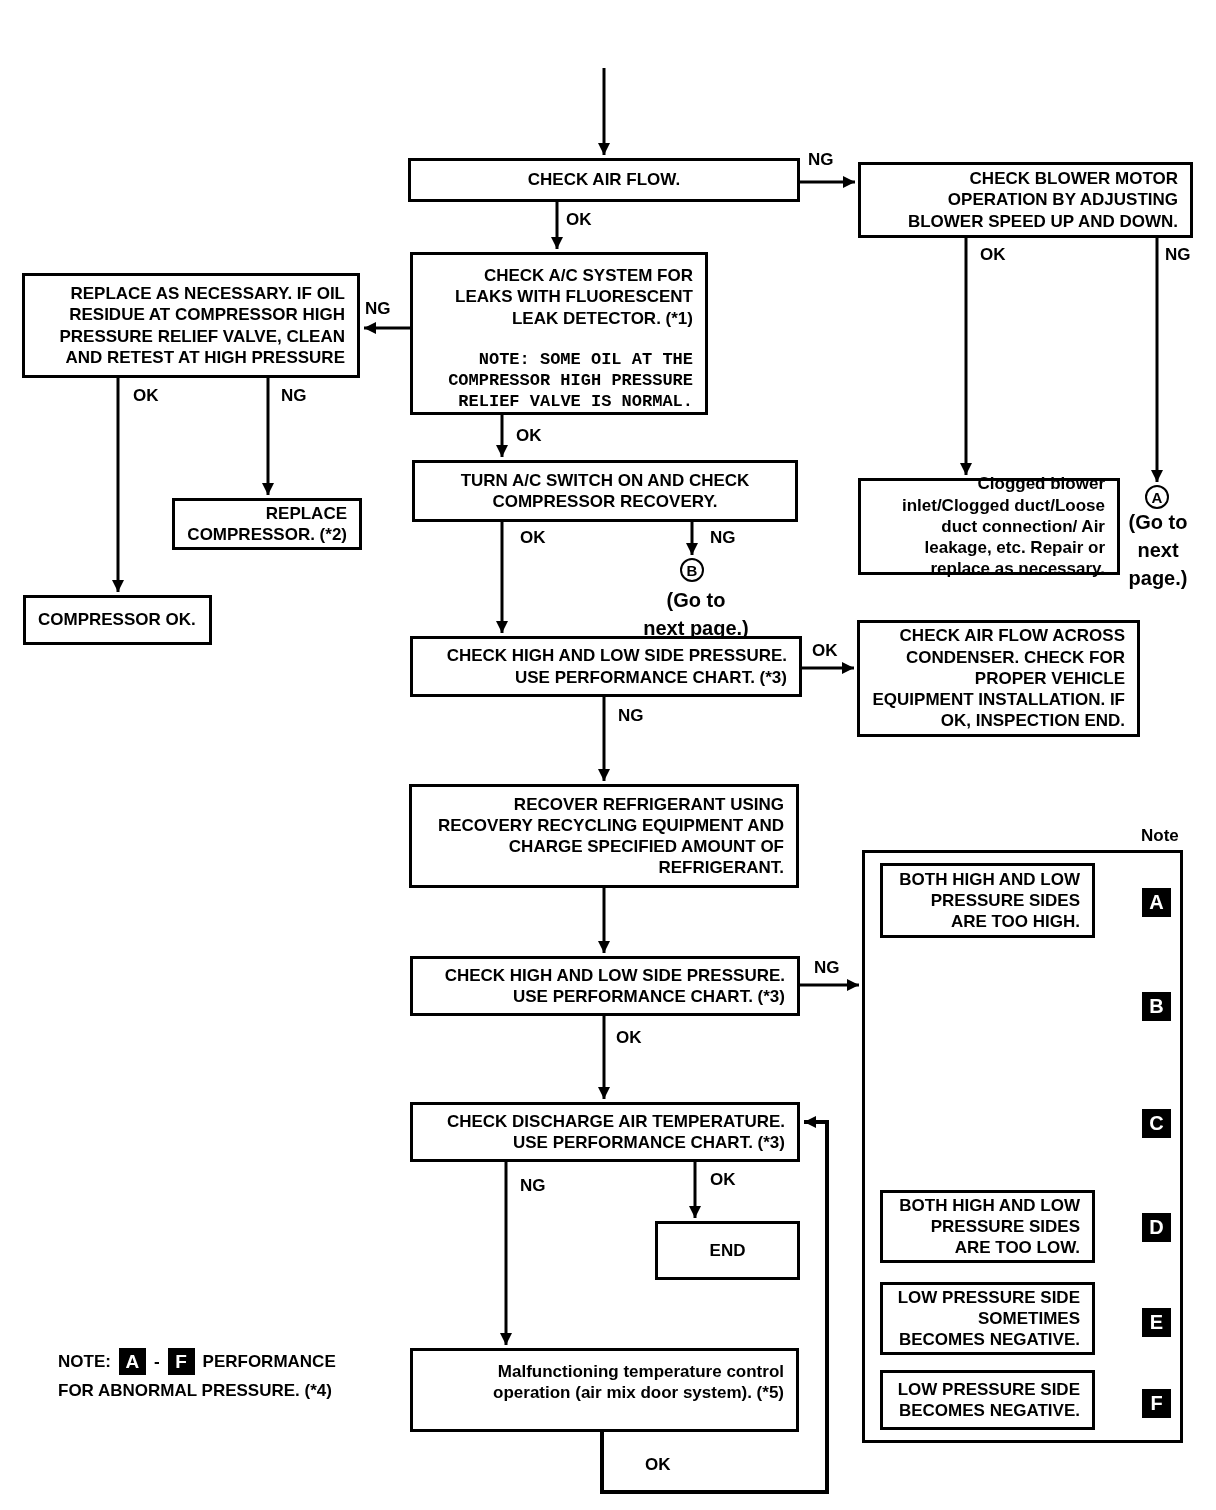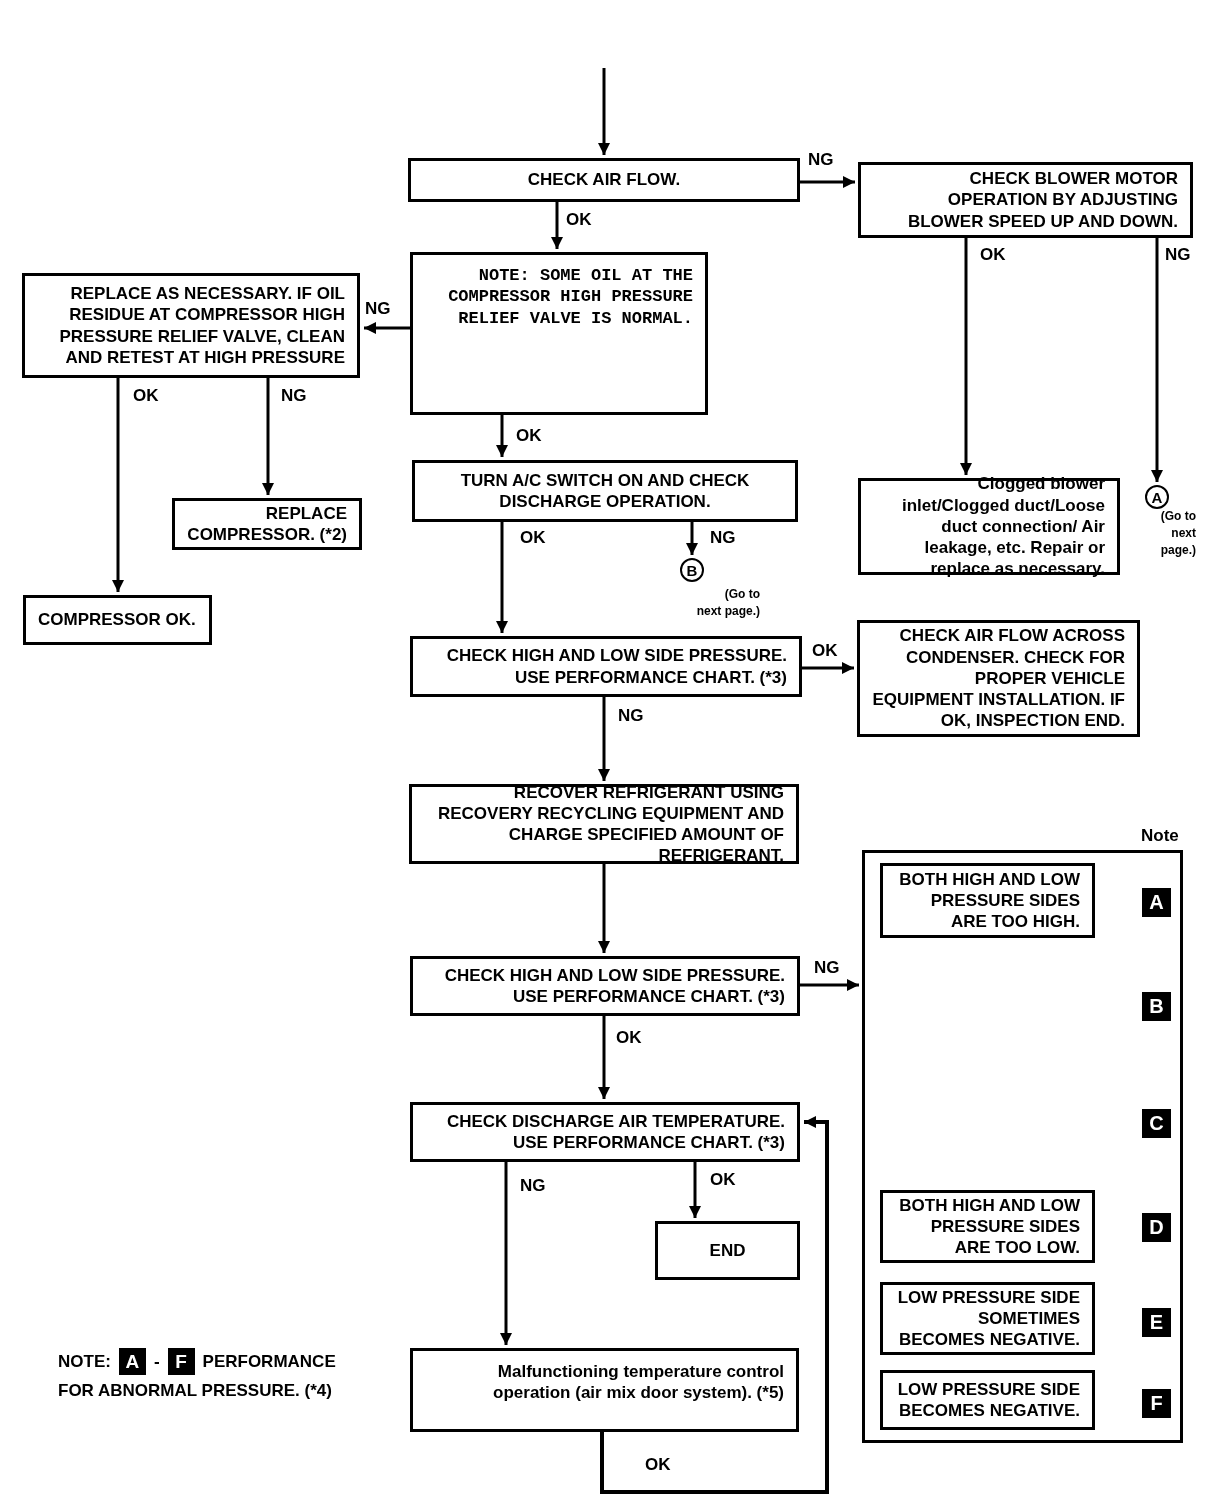--- a/index.html
+++ b/index.html
@@ -25,21 +25,21 @@
   }
   .blk-inline{
     display:inline-flex;width:27px;height:27px;background:#000;color:#fff;
     align-items:center;justify-content:center;font-size:19px;vertical-align:middle;
   }
   .circ{
     position:absolute;width:24px;height:24px;border:2.5px solid #000;border-radius:50%;
     background:#fff;box-sizing:border-box;display:flex;align-items:center;justify-content:center;
     font-size:15px;
   }
-  .goto{position:absolute;font-size:12px;line-height:1.4;text-align:right;}
+  .goto{position:absolute;font-size:20px;line-height:1.4;text-align:center;}
   .note-title{position:absolute;font-size:17px;}
   .footnote{position:absolute;left:58px;top:1346px;width:360px;font-size:17px;line-height:29px;}
   .footnote .row1{display:flex;align-items:center;gap:8px;height:30px;}
 </style>
 </head>
 <body>
 
 <div class="canvas">
 
   <svg class="wires" viewBox="0 0 1216 1510">
@@ -76,38 +76,39 @@
       <line x1="1095" y1="1403" x2="1138" y2="1403" stroke-width="2.5" marker-end="url(#arw)"></line>
     </g>
   </svg>
 
 
   <div class="box center" style="left:408px;top:158px;width:392px;height:44px;">CHECK AIR FLOW.</div>
 
   <div class="box left" style="left:858px;top:162px;width:335px;height:76px;">CHECK BLOWER MOTOR OPERATION BY ADJUSTING BLOWER SPEED UP AND DOWN.</div>
 
   <div class="box left top" style="left:410px;top:252px;width:298px;height:163px;display:block;">
+    <div class="para">CHECK A/C SYSTEM FOR LEAKS WITH FLUORESCENT LEAK DETECTOR. (*1)</div>
     <div class="para">NOTE: SOME OIL AT THE COMPRESSOR HIGH PRESSURE RELIEF VALVE IS NORMAL.</div>
   </div>
 
   <div class="box left" style="left:22px;top:273px;width:338px;height:105px;">REPLACE AS NECESSARY. IF OIL RESIDUE AT COMPRESSOR HIGH PRESSURE RELIEF VALVE, CLEAN AND RETEST AT HIGH PRESSURE</div>
 
   <div class="box left" style="left:172px;top:498px;width:190px;height:52px;">REPLACE COMPRESSOR. (*2)</div>
 
   <div class="box left" style="left:23px;top:595px;width:189px;height:50px;">COMPRESSOR OK.</div>
 
-  <div class="box center" style="left:412px;top:460px;width:386px;height:62px;padding:0 30px;">TURN A/C SWITCH ON AND CHECK DISCHARGE OPERATION.</div>
+  <div class="box center" style="left:412px;top:460px;width:386px;height:62px;padding:0 30px;">TURN A/C SWITCH ON AND CHECK COMPRESSOR RECOVERY.</div>
 
   <div class="box left" style="left:858px;top:478px;width:262px;height:97px;">Clogged blower inlet/Clogged duct/Loose duct connection/ Air leakage, etc. Repair or replace as necessary.</div>
 
   <div class="box left" style="left:410px;top:636px;width:392px;height:61px;">CHECK HIGH AND LOW SIDE PRESSURE. USE PERFORMANCE CHART. (*3)</div>
 
   <div class="box left" style="left:857px;top:620px;width:283px;height:117px;">CHECK AIR FLOW ACROSS CONDENSER. CHECK FOR PROPER VEHICLE EQUIPMENT INSTALLATION. IF OK, INSPECTION END.</div>
 
-  <div class="box left" style="left:409px;top:784px;width:390px;height:80px;">RECOVER REFRIGERANT USING RECOVERY RECYCLING EQUIPMENT AND CHARGE SPECIFIED AMOUNT OF REFRIGERANT.</div>
+  <div class="box left" style="left:409px;top:784px;width:390px;height:104px;">RECOVER REFRIGERANT USING RECOVERY RECYCLING EQUIPMENT AND CHARGE SPECIFIED AMOUNT OF REFRIGERANT.</div>
 
   <div class="box left" style="left:410px;top:956px;width:390px;height:60px;">CHECK HIGH AND LOW SIDE PRESSURE. USE PERFORMANCE CHART. (*3)</div>
 
   <div class="box left" style="left:410px;top:1102px;width:390px;height:60px;">CHECK DISCHARGE AIR TEMPERATURE. USE PERFORMANCE CHART. (*3)</div>
 
   <div class="box center" style="left:655px;top:1221px;width:145px;height:59px;">END</div>
 
   <div class="box left top" style="left:410px;top:1348px;width:389px;height:84px;">Malfunctioning temperature control operation (air mix door system). (*5)</div>
 
   <div class="lbl" style="left:808px;top:150px;">NG</div>

